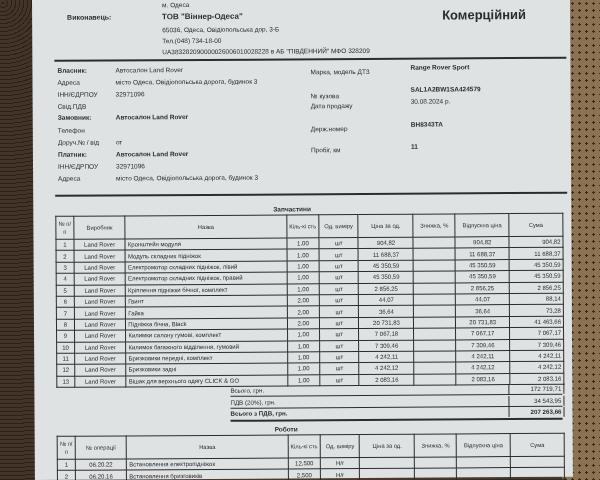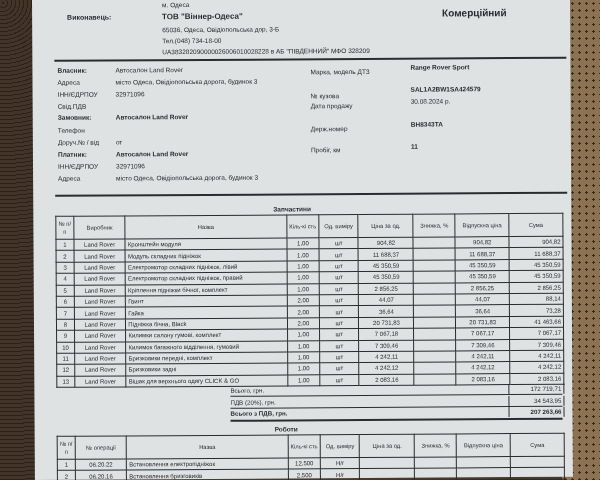--- a/index.html
+++ b/index.html
@@ -26,21 +26,21 @@
 <div class="bg-right"></div>
 
 <div class="paper">
 
   <div class="t" style="left:130px;top:2px;">м. Одеса</div>
   <div class="t b" style="left:35px;top:14px;font-size:7px;">Виконавець:</div>
   <div class="t b" style="left:130px;top:13px;font-size:8px;">ТОВ "Віннер-Одеса"</div>
   <div class="t" style="left:130px;top:27px;">65036, Одеса, Овідіопольська дор, 3-Б</div>
   <div class="t" style="left:130px;top:38px;">Тел.(048) 734-18-00</div>
   <div class="t" style="left:130px;top:49px;">UA383282090000026006010028228 в АБ "ПІВДЕННИЙ" МФО 328209</div>
-  <div class="t b" style="left:410px;top:10px;font-size:10px;">Комерційний</div>
+  <div class="t b" style="left:410px;top:10px;font-size:13px;">Комерційний</div>
   <div class="hr" style="left:22px;top:60px;width:512px;"></div>
 
   <div class="t b" style="left:25px;top:67px;">Власник:</div>
   <div class="t" style="left:83px;top:67px;">Автосалон Land Rover</div>
   <div class="t" style="left:25px;top:79px;">Адреса</div>
   <div class="t" style="left:83px;top:79px;">місто Одеса, Овідіопольська дорога, будинок 3</div>
   <div class="t" style="left:25px;top:91px;">ІНН/ЄДРПОУ</div>
   <div class="t" style="left:83px;top:91px;">32971096</div>
   <div class="t" style="left:25px;top:103px;">Свід.ПДВ</div>
   <div class="t b" style="left:25px;top:114px;">Замовник:</div>

